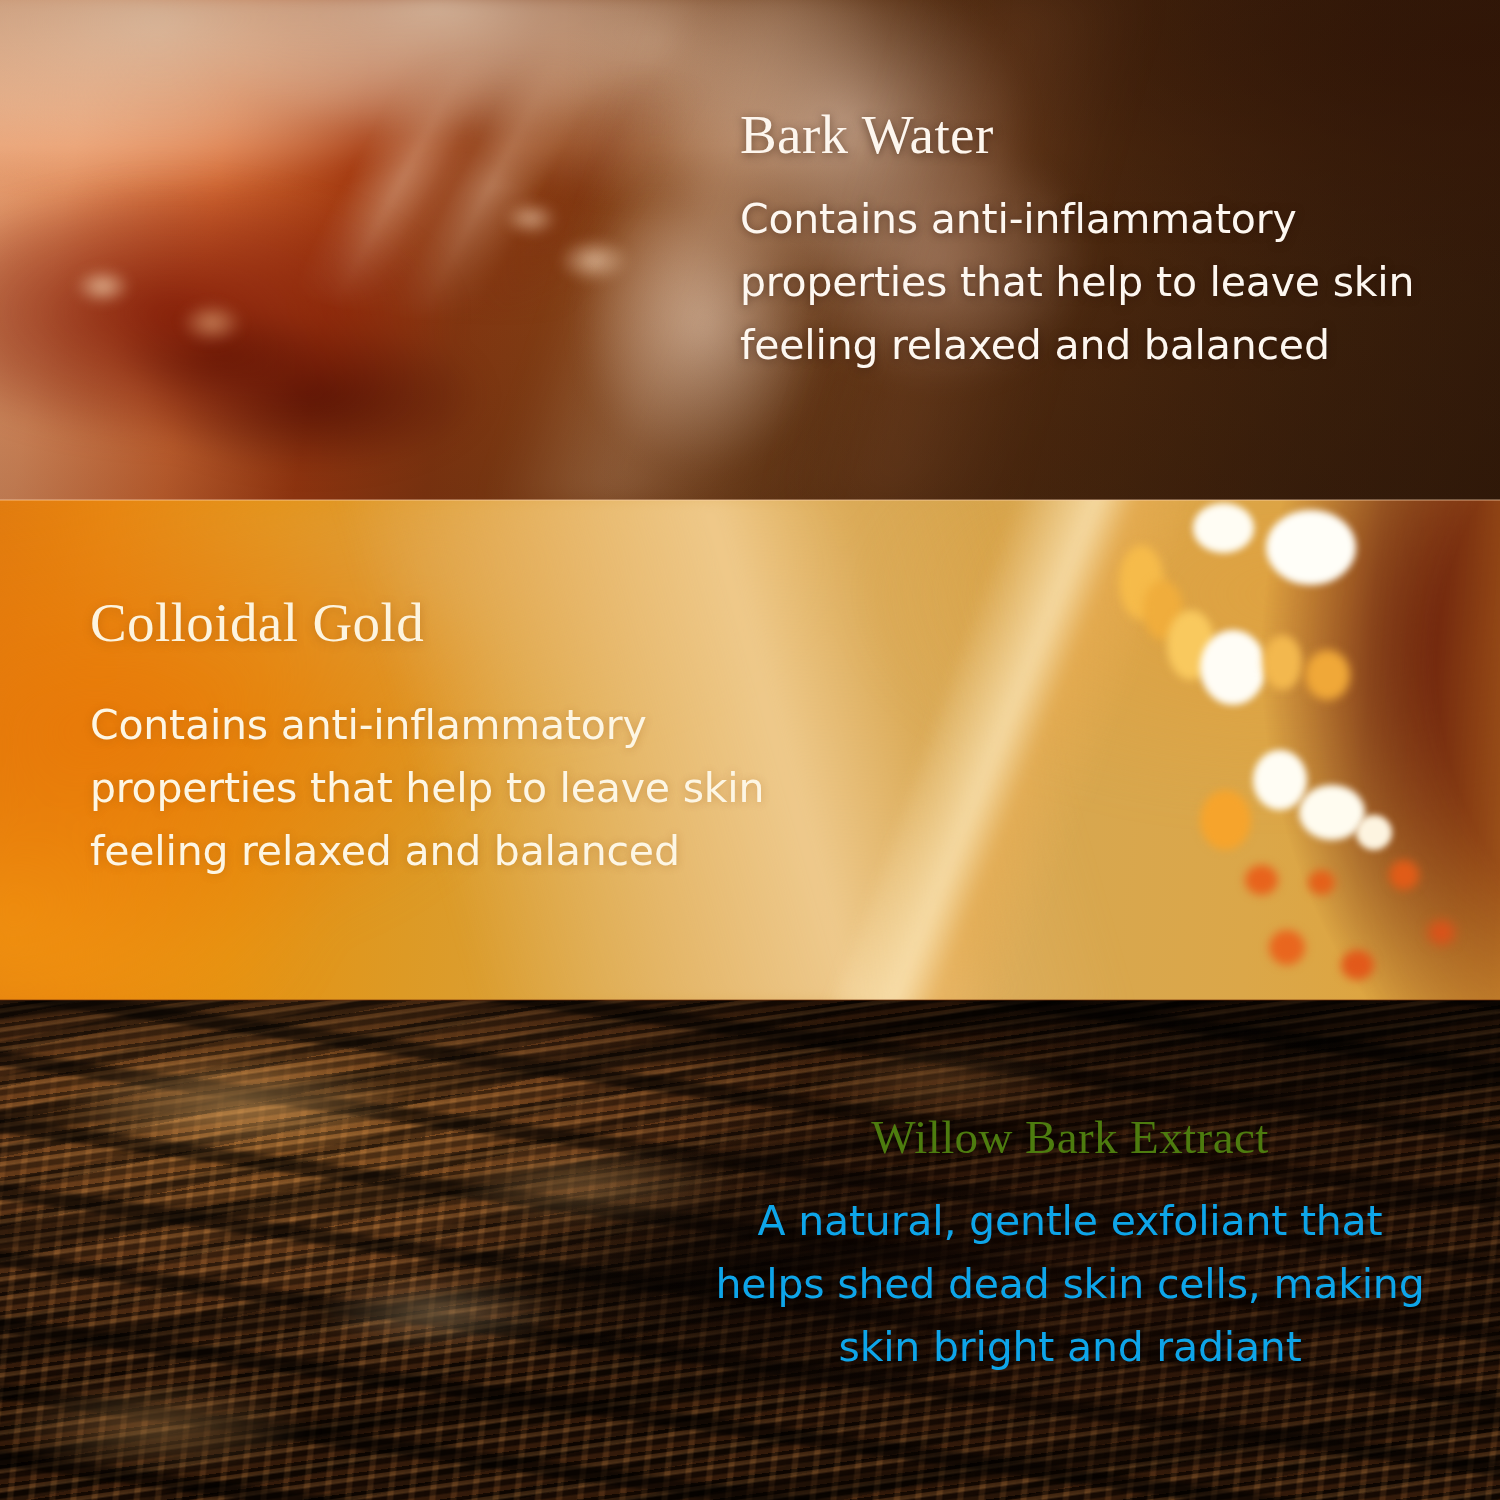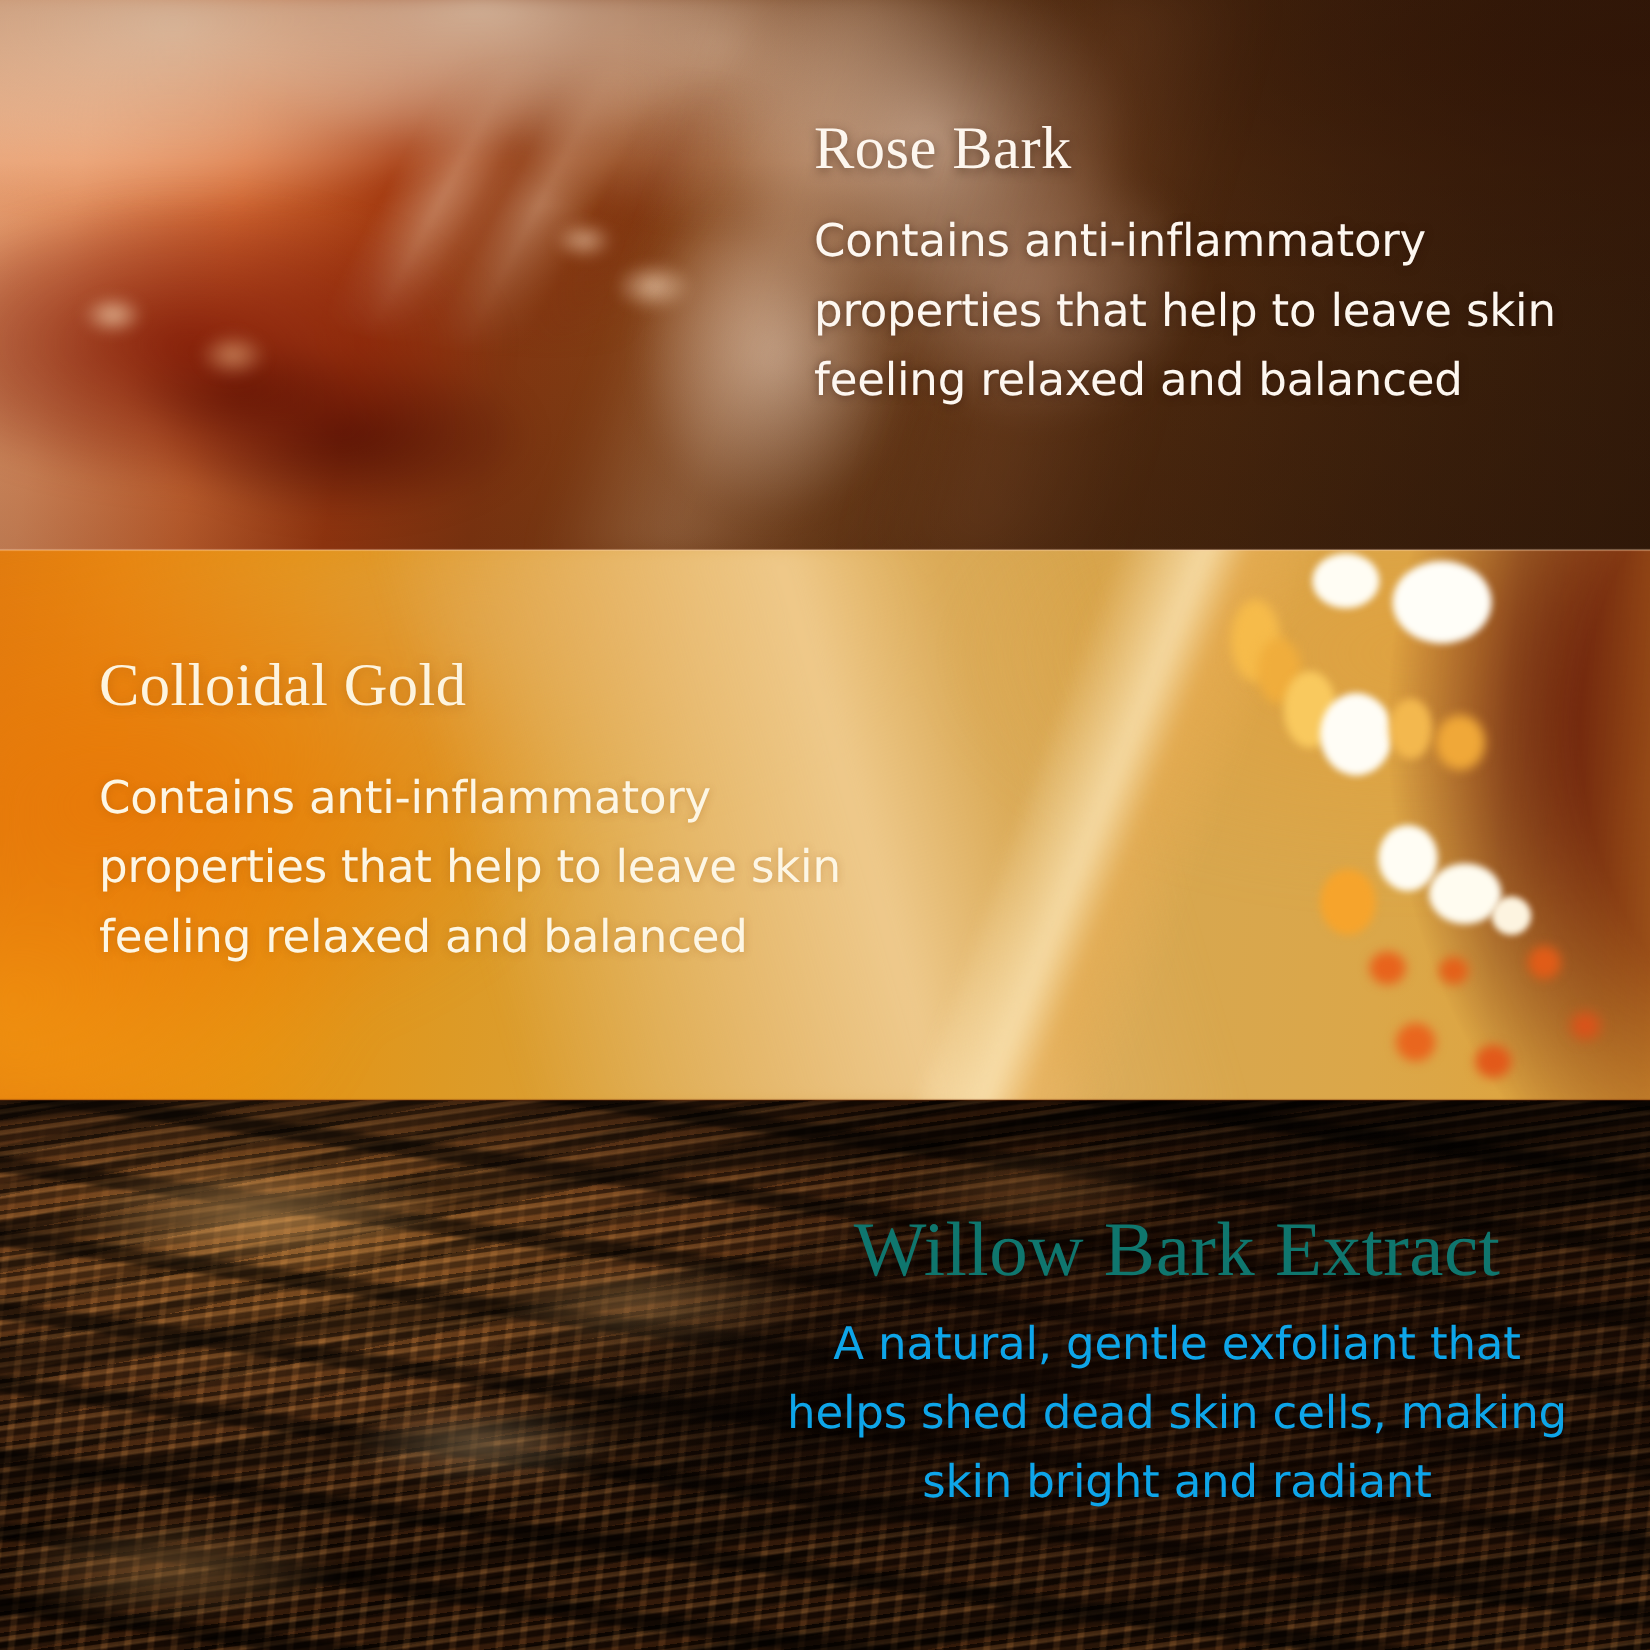--- a/index.html
+++ b/index.html
@@ -307,23 +307,23 @@
 
   
   #wb-text {
     position: absolute;
     left: 700px;
     top: 106px;
     width: 740px;
     text-align: center;
   }
   #wb-text .heading {
-    font-size: 70px;
+    font-size: 47px;
     line-height: 62px;
-    color: #0f766e;
+    color: #4d7c0f;
     text-shadow: 0 2px 10px rgba(14,5,1,0.65);
     font-family: Liberation Serif, serif;
   }
   #wb-text .body {
     margin-top: 22px;
     font-size: 41px;
     line-height: 63px;
     color: #0ea5e9;
     text-shadow: 0 1px 9px rgba(14,5,1,0.6);
   }
@@ -347,21 +347,21 @@
       <div class="bg-layer rw-petal-pale-top"></div>
       <div class="bg-layer rw-petal-pale-right"></div>
       <div class="bg-layer rw-shadow-core"></div>
       <div class="bg-layer rw-flecks"></div>
       <div class="bg-layer rw-ruffles"></div>
       <div class="bg-layer rw-sweep"></div>
       <div class="bg-layer rw-sweep2"></div>
       <div class="bg-layer rw-vignette"></div>
     </div>
     <div class="content" id="rw-text">
-      <h2 class="heading">Rose Bark</h2>
+      <h2 class="heading">Bark Water</h2>
       <p class="body">Contains anti-inflammatory properties that help to leave skin feeling relaxed and balanced</p>
     </div>
   </section>
 
   <section class="panel" id="panel-colloidal-gold">
     <div class="bg">
       <div class="bg-layer cg-base"></div>
       <div class="bg-layer cg-glow"></div>
       <div class="bg-layer cg-wedge"></div>
       <div class="cg-band"></div>

